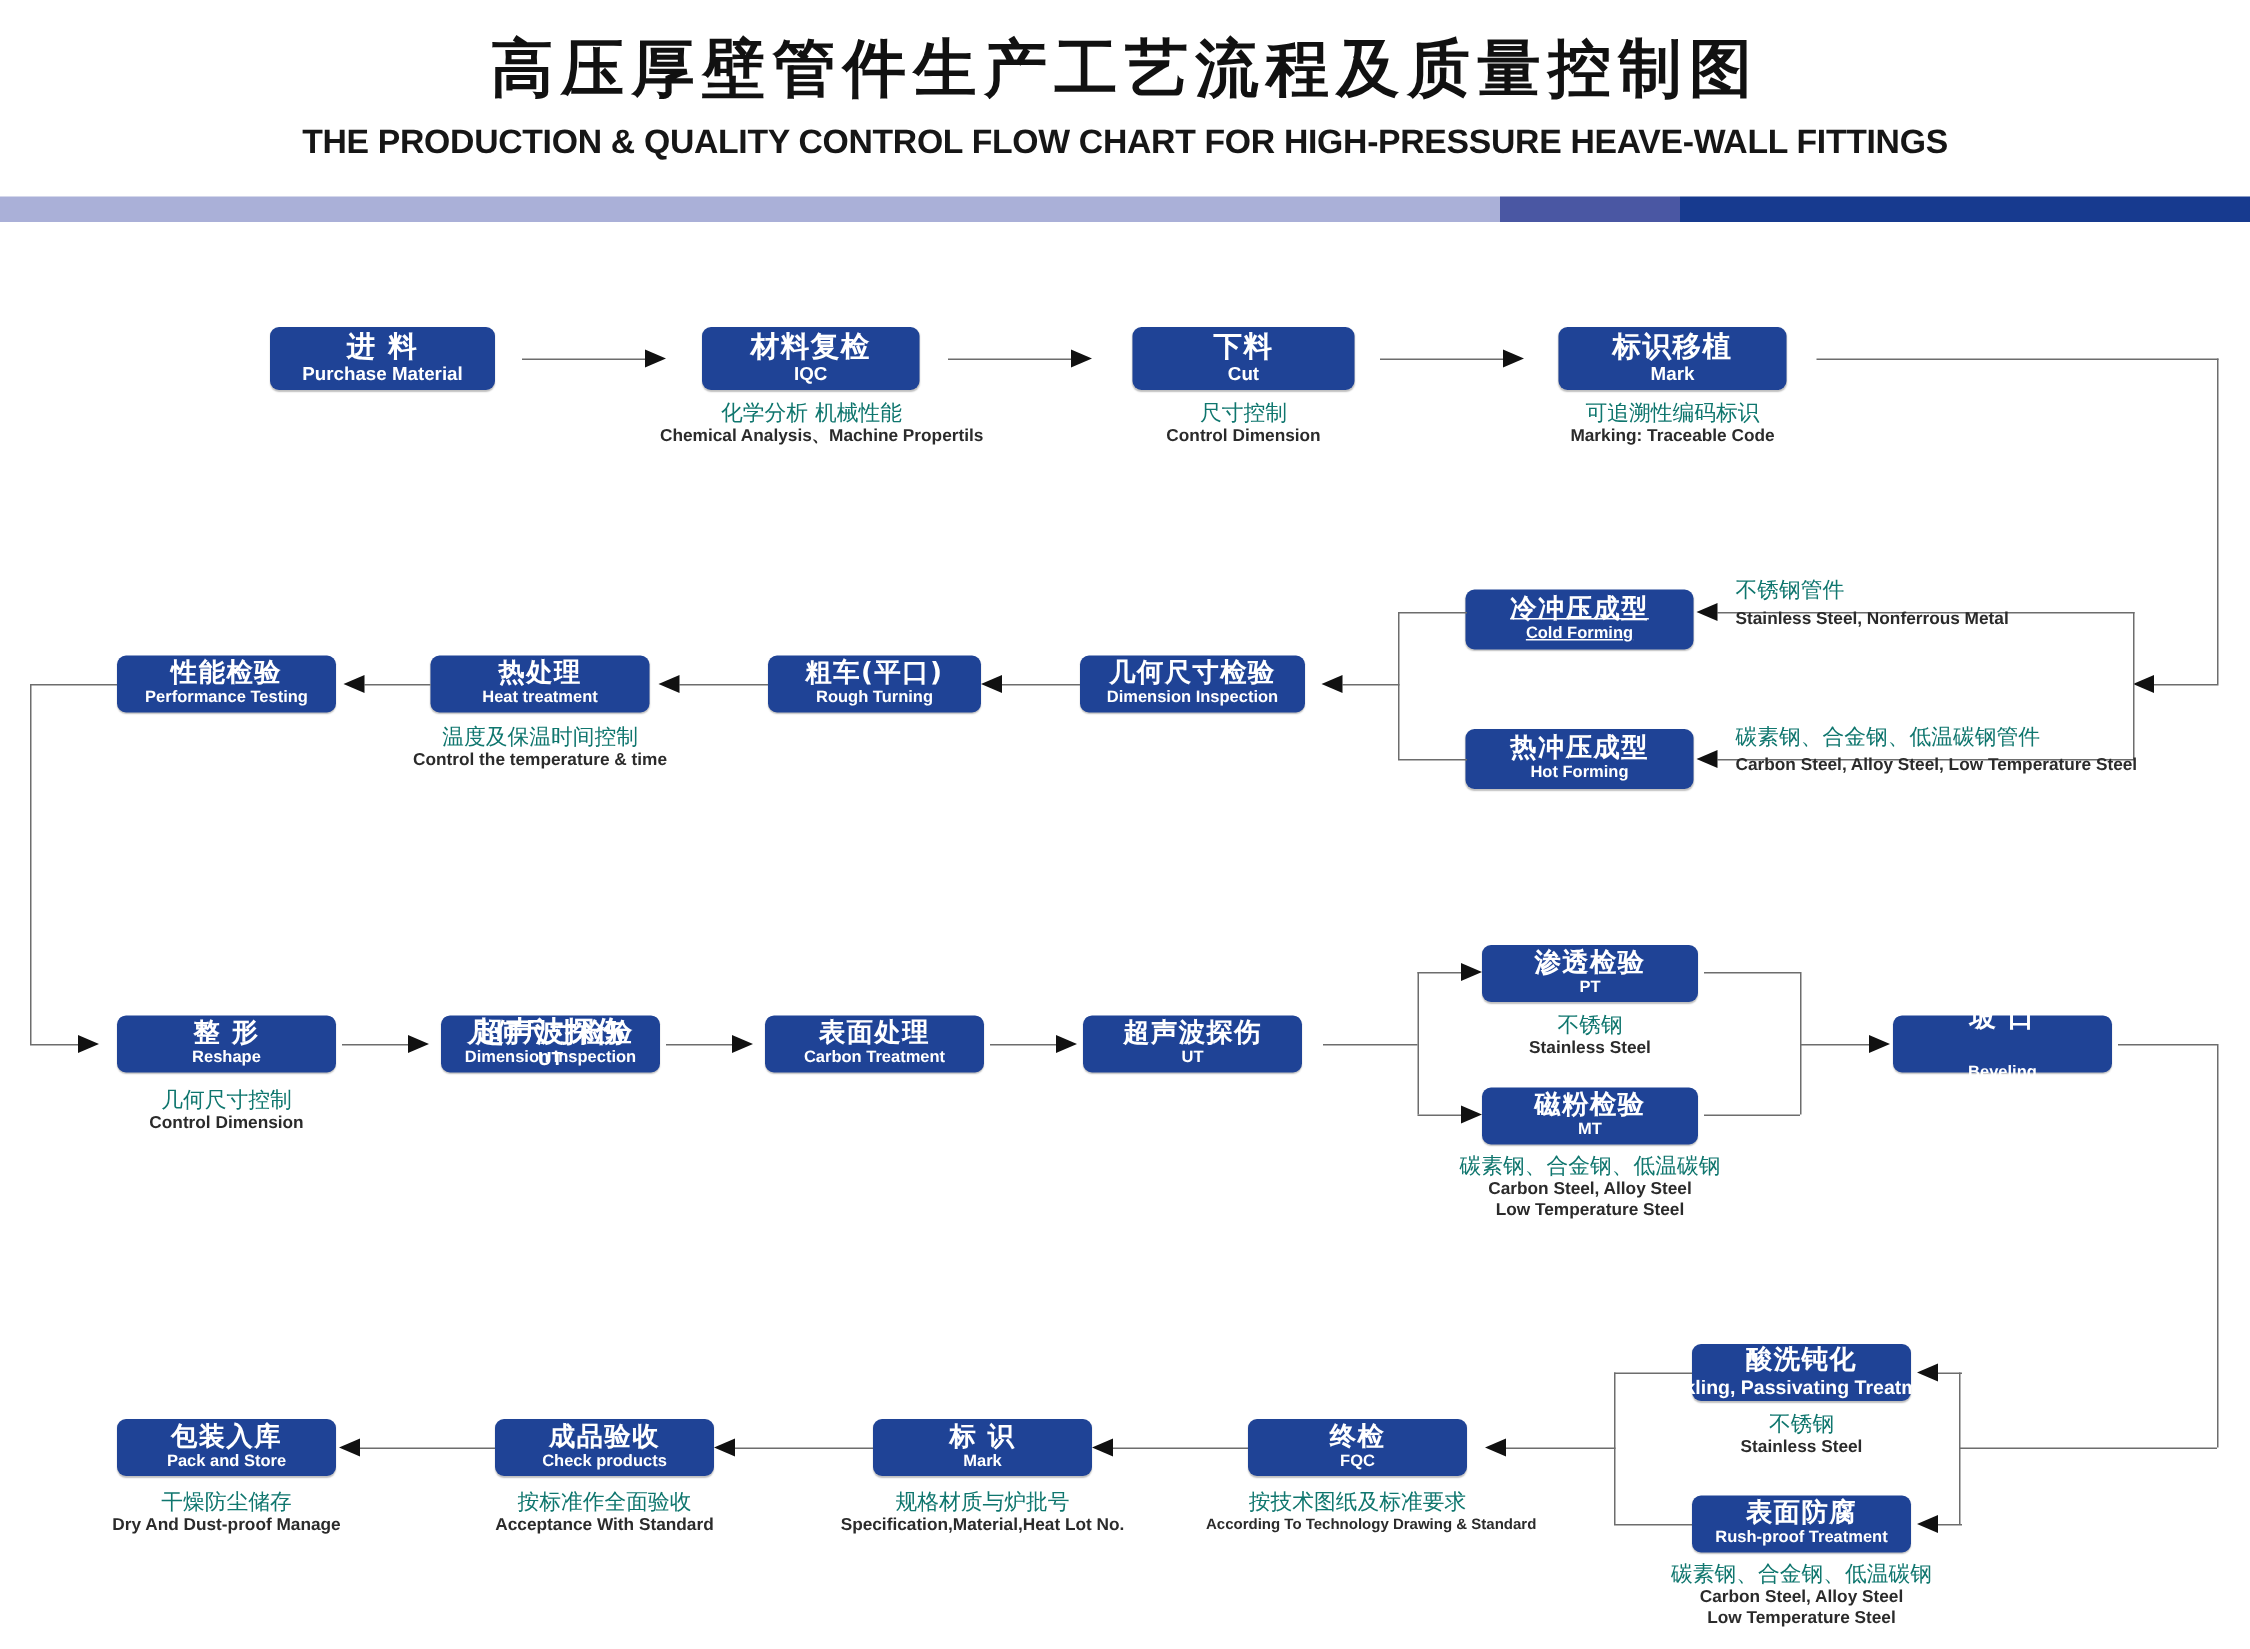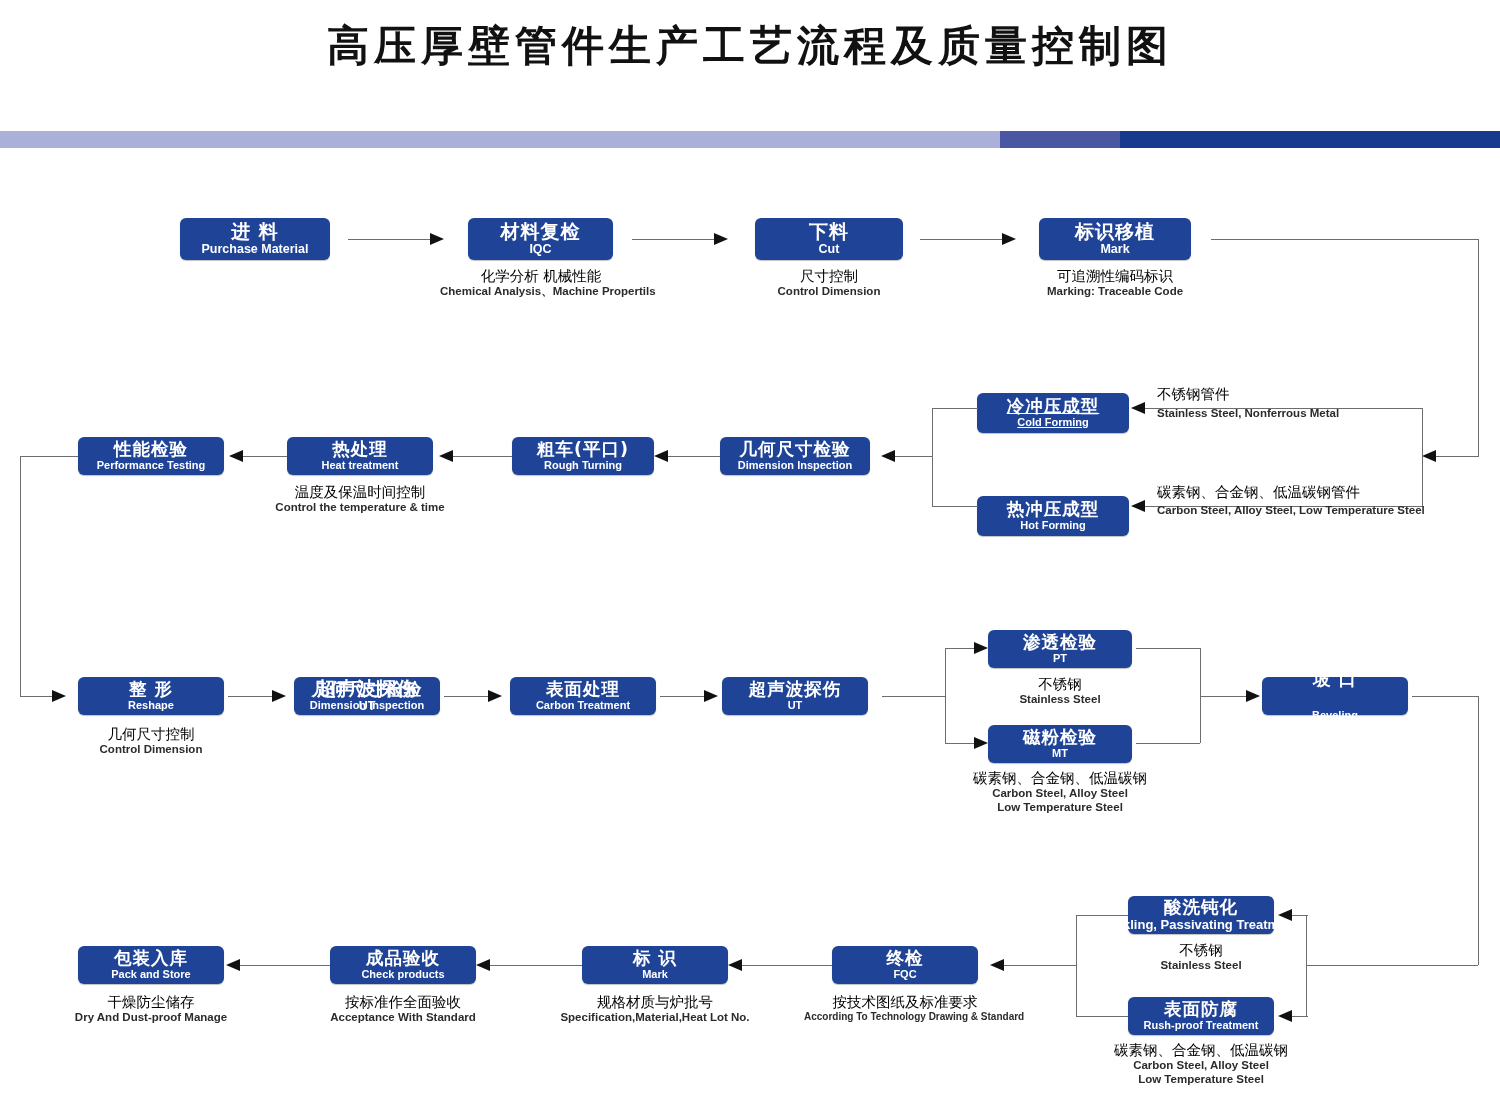--- a/index.html
+++ b/index.html
@@ -80,21 +80,21 @@
 
   
   .cap {
     position: absolute;
     text-align: center;
     color: #2b2b2b;
     line-height: 1.18;
   }
   .cap .c1 {
     font-family: "DejaVu Sans", "Liberation Sans", sans-serif;
-    font-size: 14.5px; color: #000000; white-space: nowrap;
+    font-size: 14.5px; color: #0f766e; white-space: nowrap;
   }
   .cap .c2 {
     font-family: "Liberation Sans", sans-serif;
     font-size: 11.5px; font-weight: bold; color: #2b2b2b; white-space: nowrap;
   }
   .cap.left { text-align: left; }
   .cap.left .c1, .cap.left .c2 { white-space: nowrap; }
 
   
   .ln { position: absolute; background: #6d6d6d; }
@@ -109,20 +109,21 @@
   }
   .arrow.r { border-left: 14px solid #111; }
   .arrow.l { border-right: 14px solid #111; }
 </style>
 </head>
 <body>
 
 <div id="stage">
 
   <div class="title-cn">高压厚壁管件生产工艺流程及质量控制图</div>
+  <div class="title-en">THE PRODUCTION &amp; QUALITY CONTROL FLOW CHART FOR HIGH-PRESSURE HEAVE-WALL  FITTINGS</div>
   <div class="bar bar-a" style="background:#aab0d8"></div>
   <div class="bar bar-b" style="background:#4a57a3"></div>
   <div class="bar bar-c" style="background:#173a8f"></div>
 
   <div class="node" style="left:180px;top:218px;width:150px;height:42px;">
     <span class="cn">进 料</span>
     <span class="en">Purchase Material</span>
   </div>
 
   <div class="ln lnh" style="left:348px;top:239px;width:88px;"></div>
@@ -174,21 +175,21 @@
 
   <div class="node sm" style="left:977px;top:393px;width:152px;height:40px;text-decoration:underline;">
     <span class="cn">冷冲压成型</span>
     <span class="en">Cold Forming</span>
   </div>
   <div class="cap left" style="left:1157px;top:386px;">
     <div class="c1">不锈钢管件</div>
     <div class="c2" style="margin-top:4px;text-align:right;">Stainless Steel, Nonferrous Metal</div>
   </div>
 
-  <div class="node sm" style="left:977px;top:496px;width:152px;height:40px;">
+  <div class="node sm" style="left:977px;top:486px;width:152px;height:40px;">
     <span class="cn">热冲压成型</span>
     <span class="en">Hot Forming</span>
   </div>
   <div class="cap left" style="left:1157px;top:484px;">
     <div class="c1">碳素钢、合金钢、低温碳钢管件</div>
     <div class="c2" style="margin-top:3px;">Carbon Steel, Alloy Steel, Low Temperature Steel</div>
   </div>
 
   <div class="ln lnh" style="left:932px;top:408px;width:46px;"></div>
   <div class="ln lnh" style="left:932px;top:506px;width:46px;"></div>

